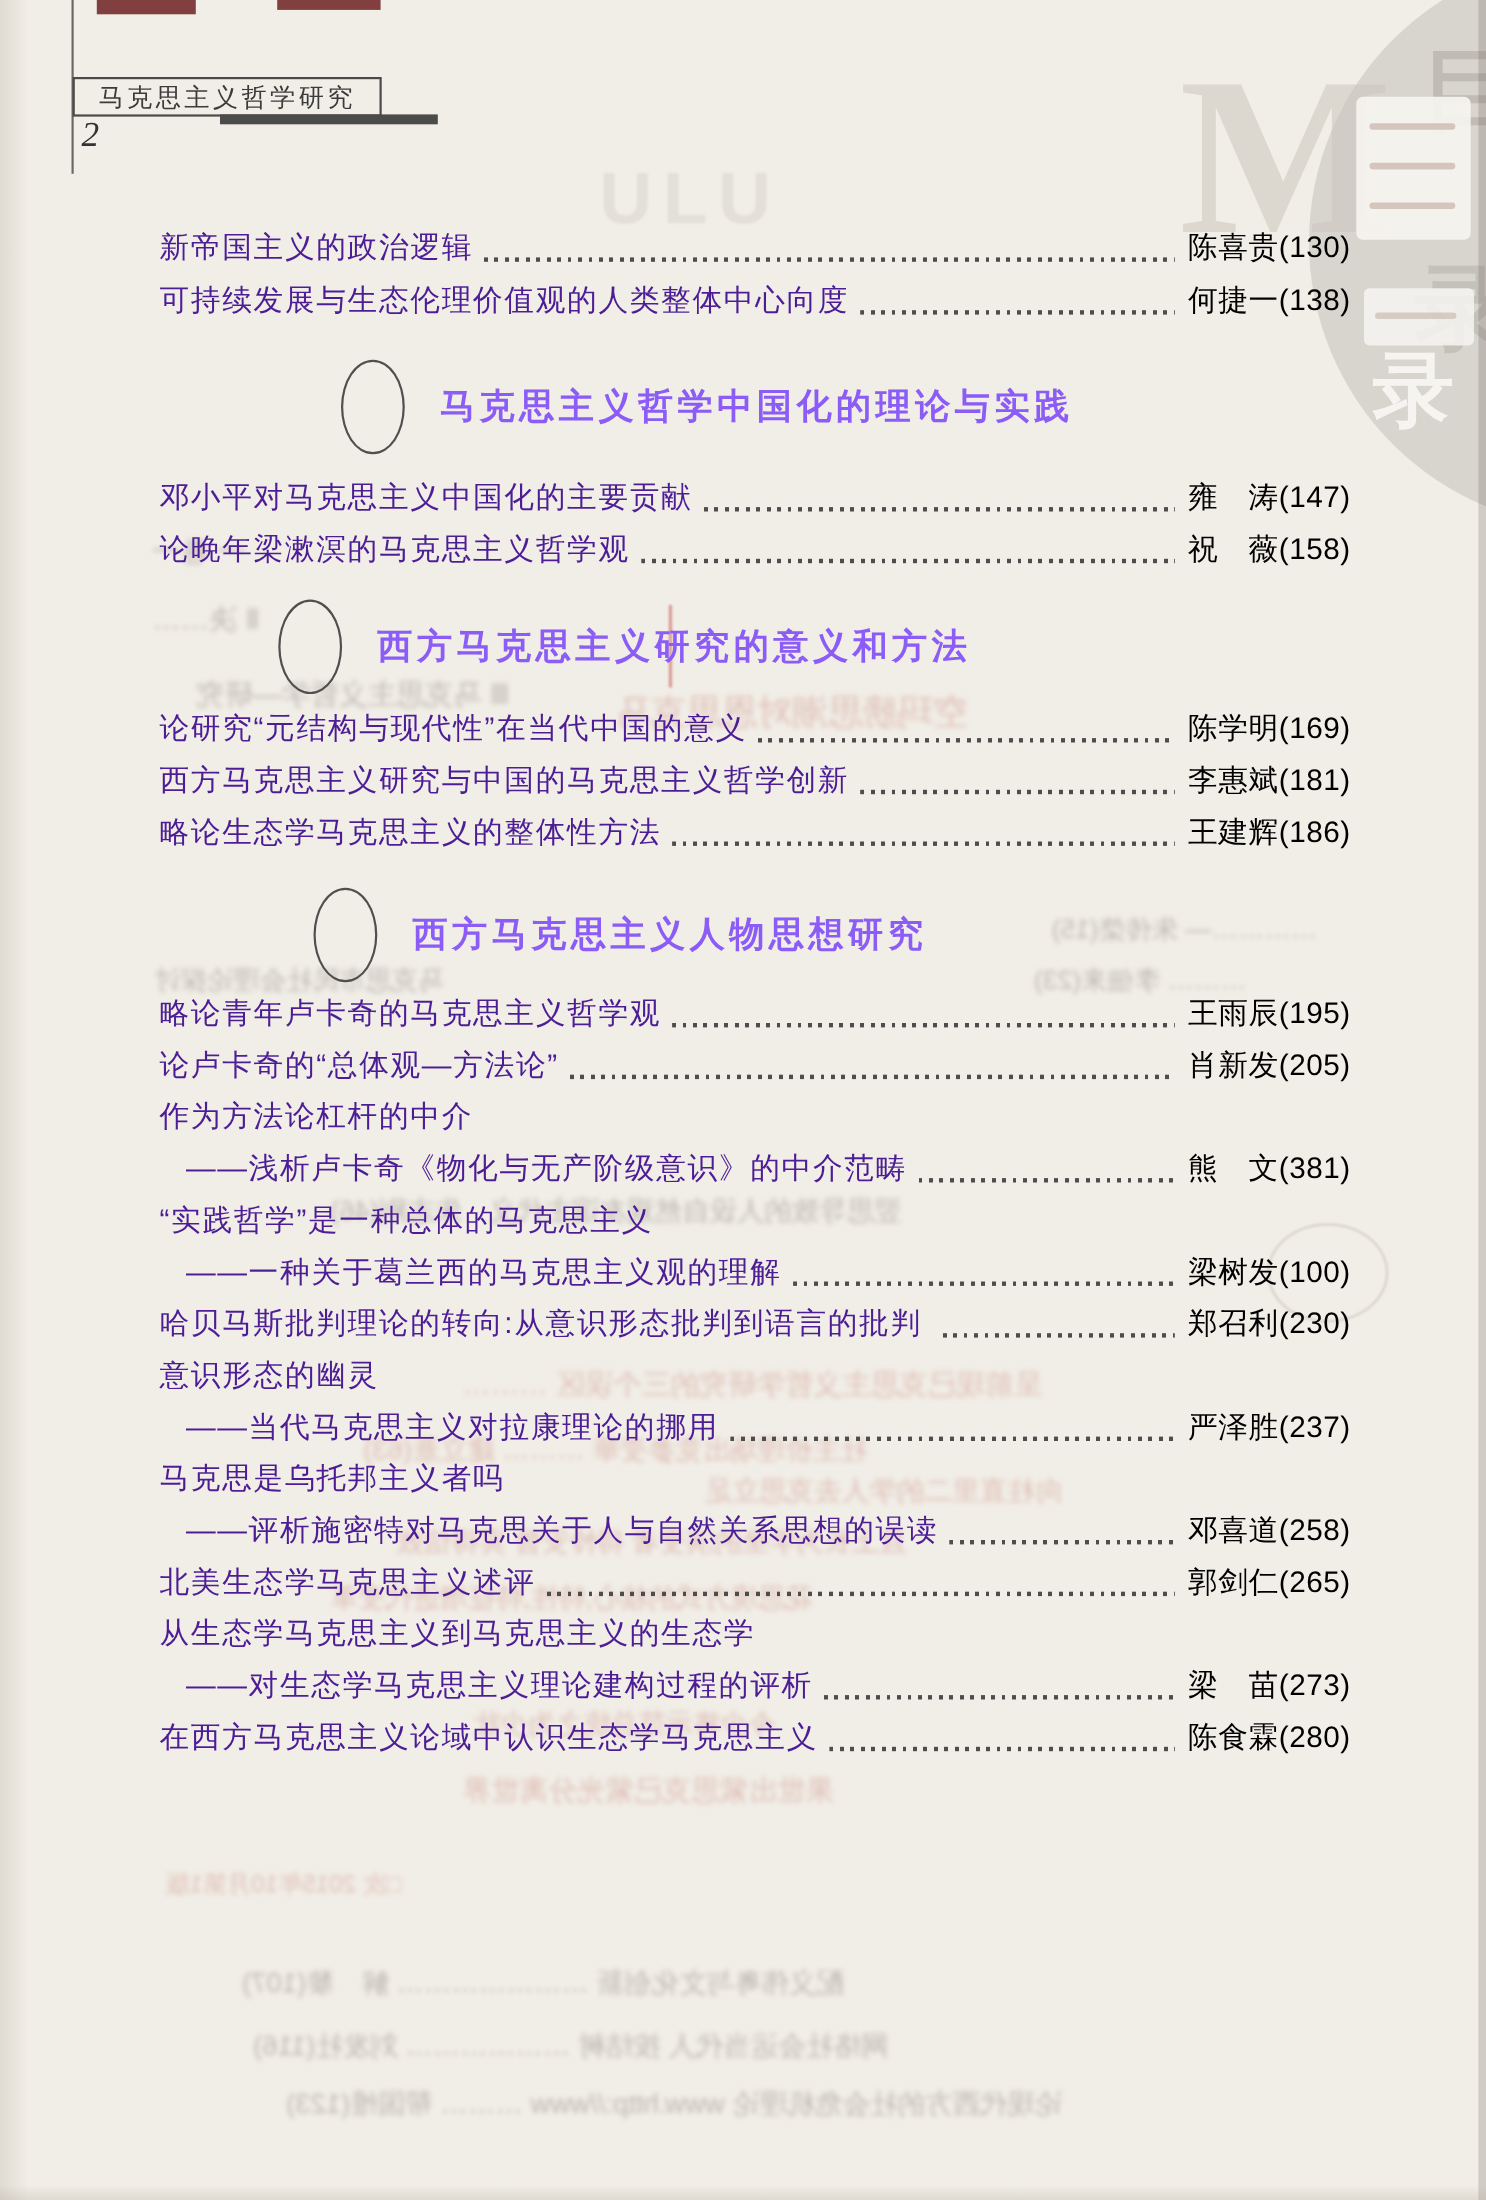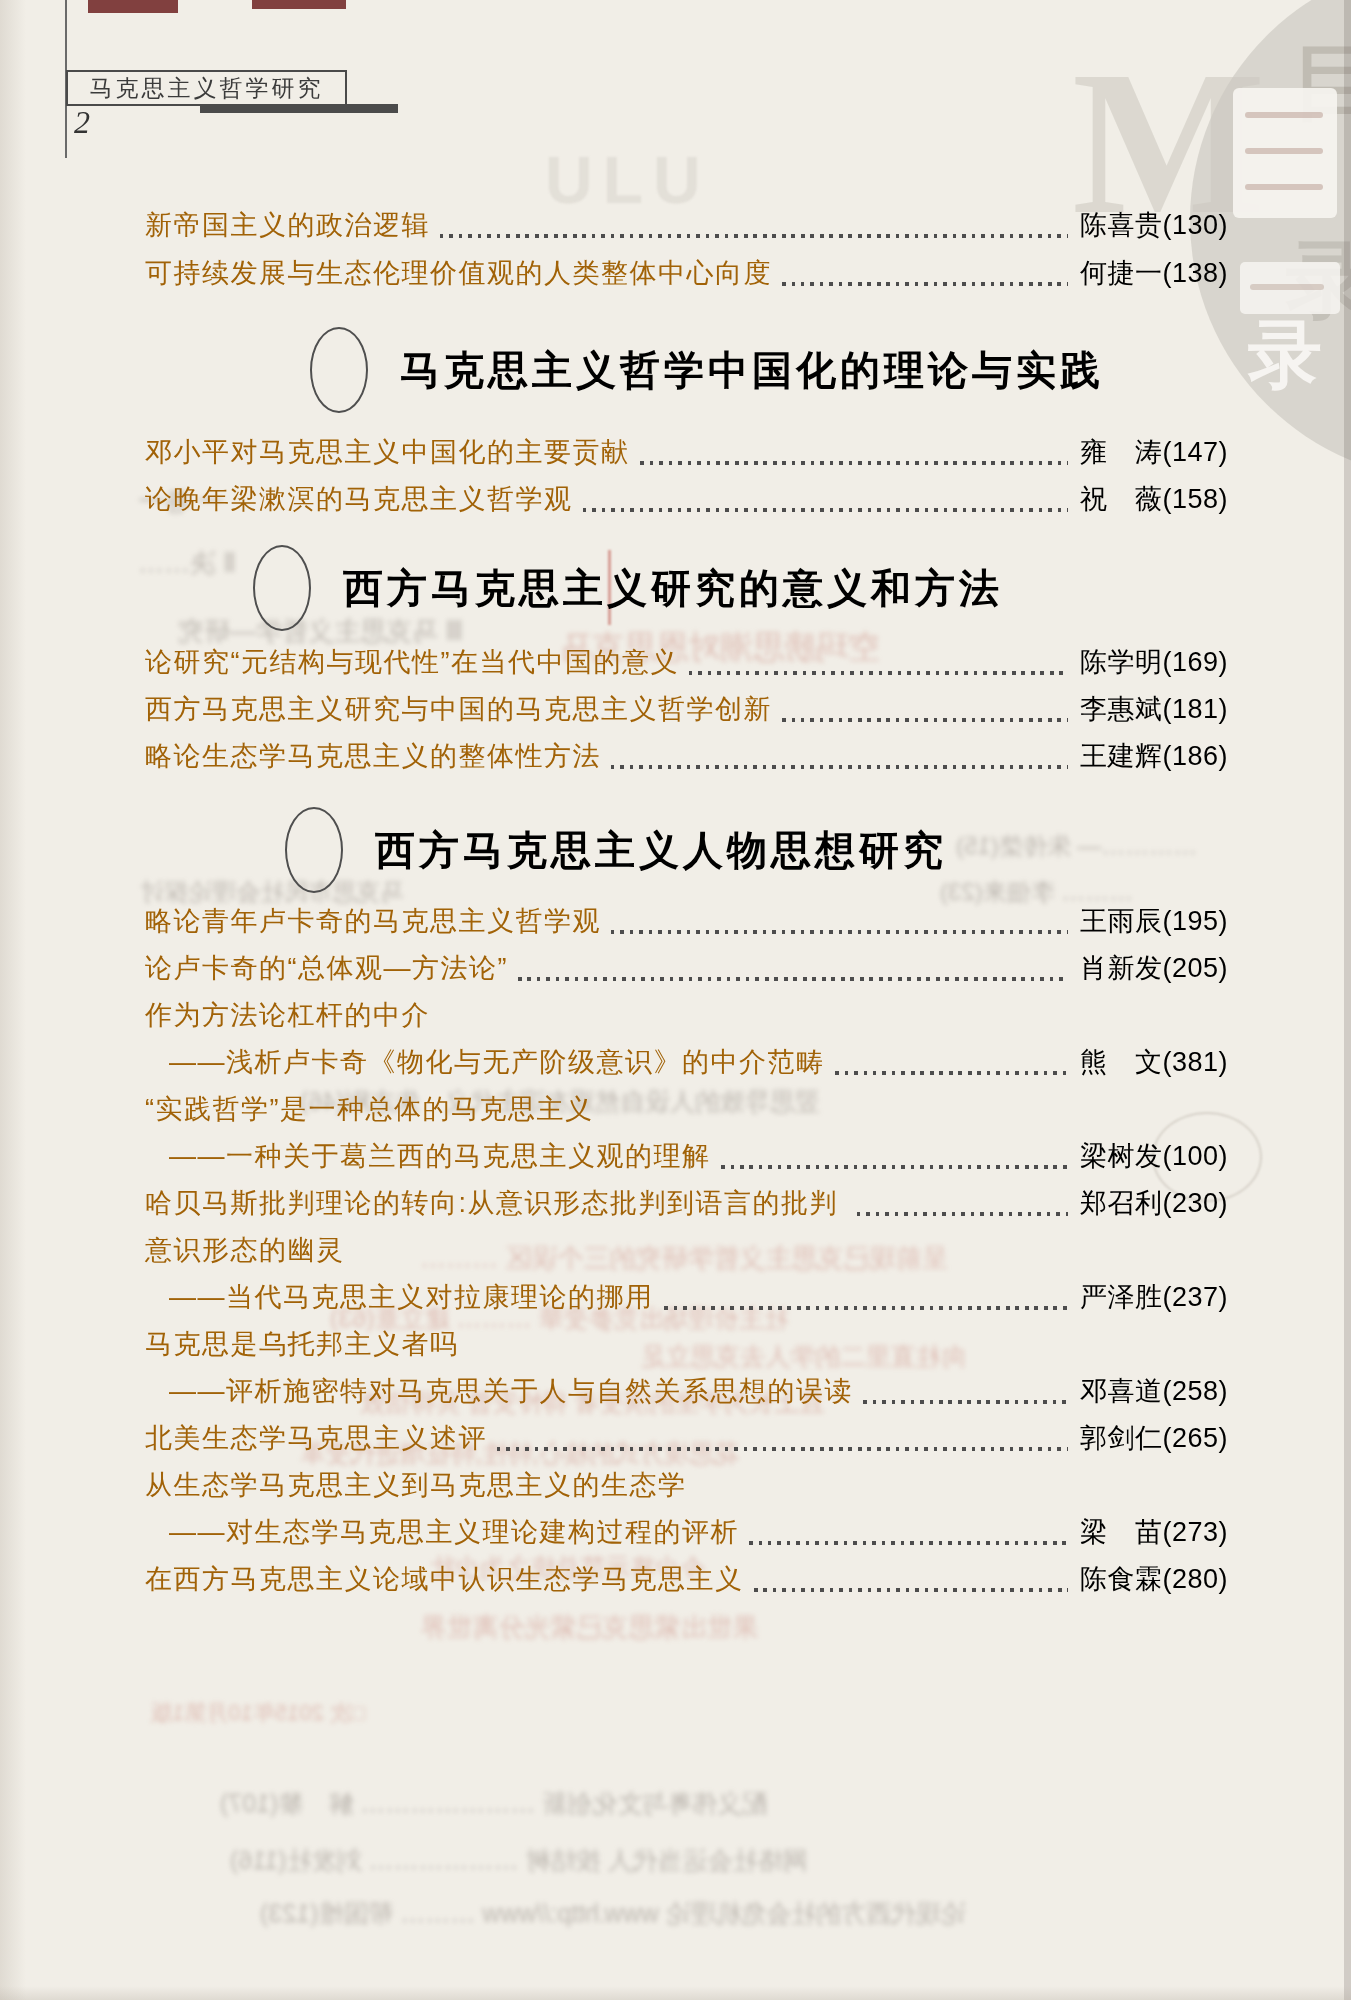--- a/index.html
+++ b/index.html
@@ -57,29 +57,29 @@
     border:2px solid #4a4a4a;display:flex;align-items:center;justify-content:center;
     background:transparent;}
   .hdr-box span{font-size:23px;letter-spacing:3px;color:#3b3b3b;}
   .hdr-bar{position:absolute;left:200px;top:104px;width:198px;height:9px;background:var(--bar,#4b4b4b);}
   .page-num{position:absolute;left:74px;top:104px;font-size:32px;font-style:italic;
     font-family:"Liberation Serif","DejaVu Serif",serif;color:#333;}
   
   .toc{position:absolute;left:145px;top:207px;width:1083px;}
   .row{display:flex;align-items:baseline;height:48px;font-size:27px;letter-spacing:1.5px;}
   .row.compact{height:47px;}
-  .row .title{white-space:pre;color:#a16207;}
+  .row .title{white-space:pre;color:#4c1d95;}
   .row.indent{padding-left:24px;}
   .row .leader{flex:1;align-self:center;height:4px;margin:10px 12px 0 10px;
     background-image:repeating-linear-gradient(90deg,#4d4d4d 0 3.5px,transparent 3.5px 9.5px);
     background-position:left center;background-size:auto 4px;}
   .row .author{white-space:pre;color:#000000;letter-spacing:.5px;}
   .sec-head{display:flex;align-items:center;height:92px;}
   .sec-head .ellipse{width:54px;height:82px;border:2px solid #4f4f4f;border-radius:50%;flex:none;}
-  .sec-head .htxt{margin-left:32px;font-size:40px;font-weight:bold;color:#000000;letter-spacing:4px;}
+  .sec-head .htxt{margin-left:32px;font-size:32px;font-weight:bold;color:#8b5cf6;letter-spacing:4px;}
   .sec-head.s0{margin-top:21px;margin-bottom:18px;}
   .sec-head.s0 .ellipse{margin-left:165px;}
   .sec-head.s1{margin-top:14px;margin-bottom:10px;}
   .sec-head.s1 .ellipse{margin-left:108px;}
   .sec-head.s2{margin-top:19px;margin-bottom:7px;text-align:center;}
   .sec-head.s2 .ellipse{margin-left:140px;}
 </style>
 </head>
 <body style="--paper: #f1eee7; --ink: #2f2f2f; --bar: #4b4b4b;">
 

